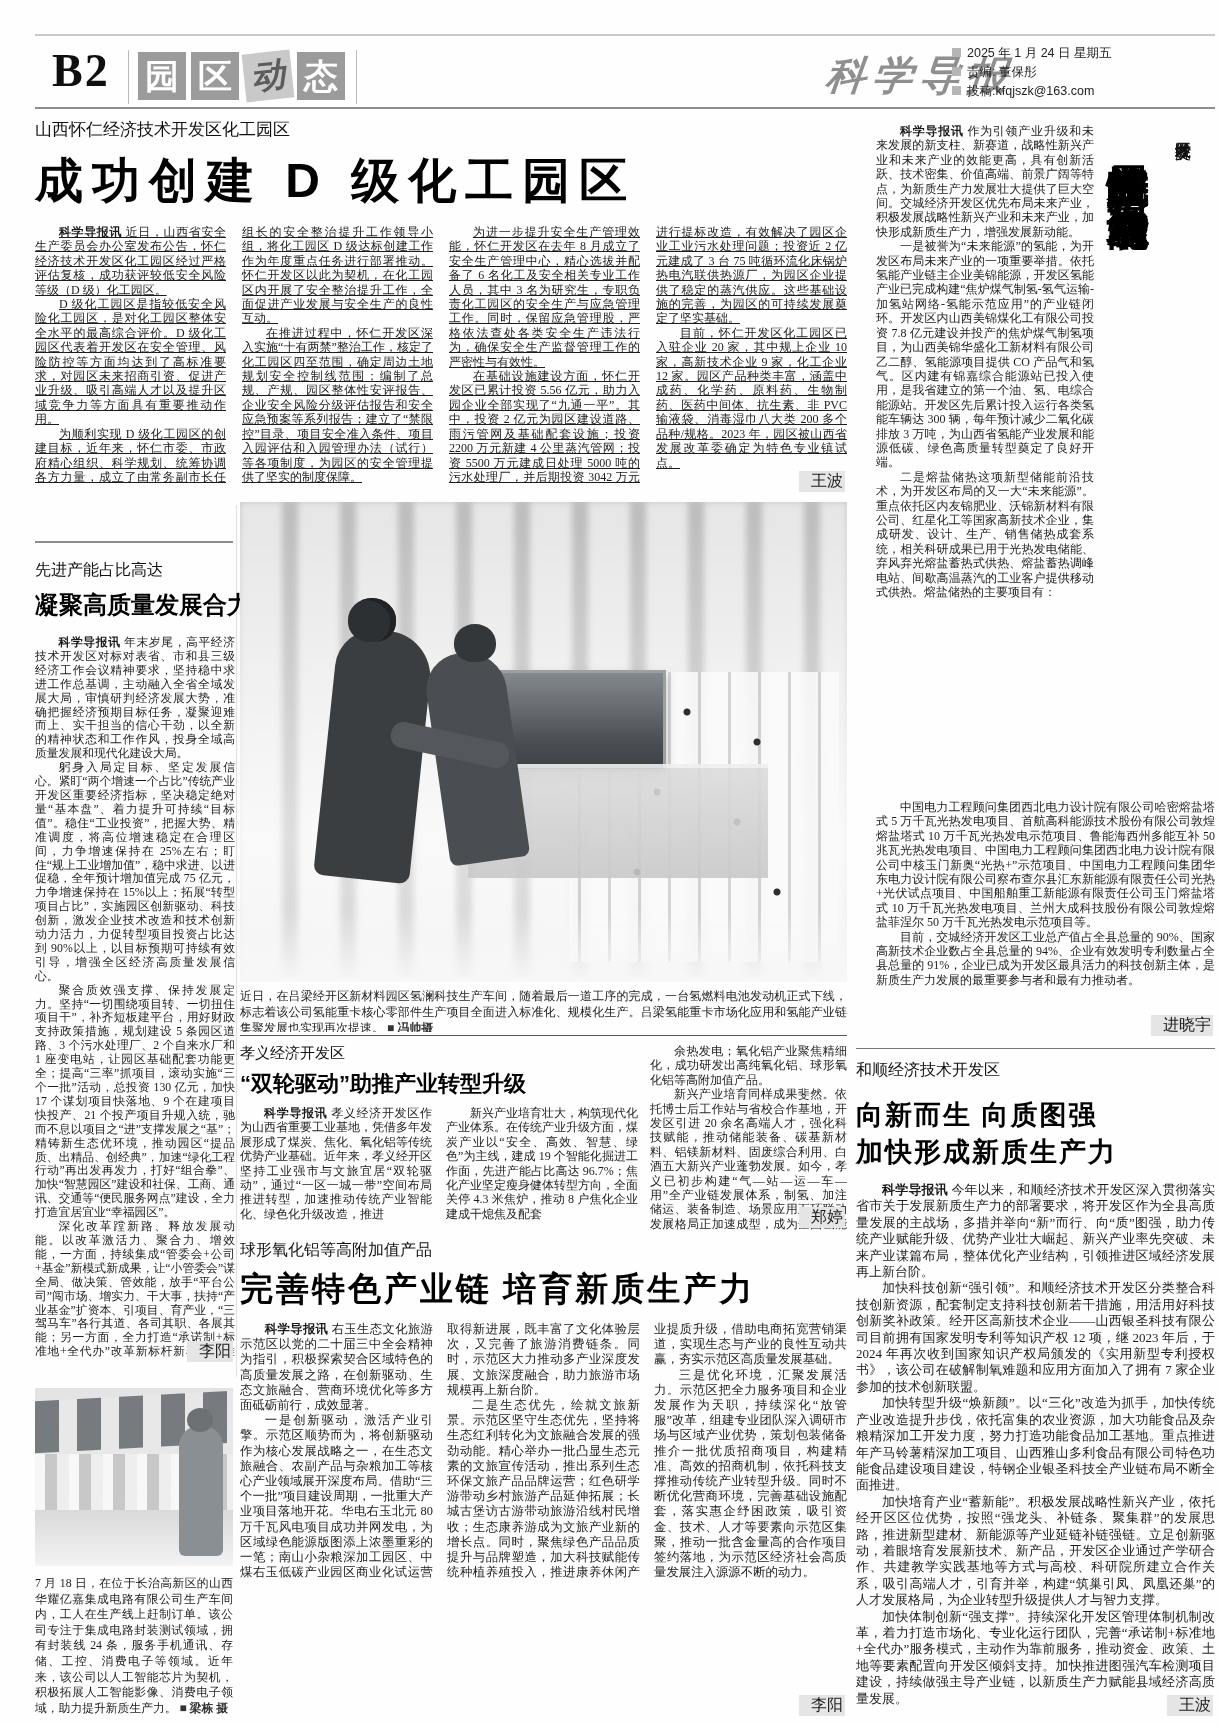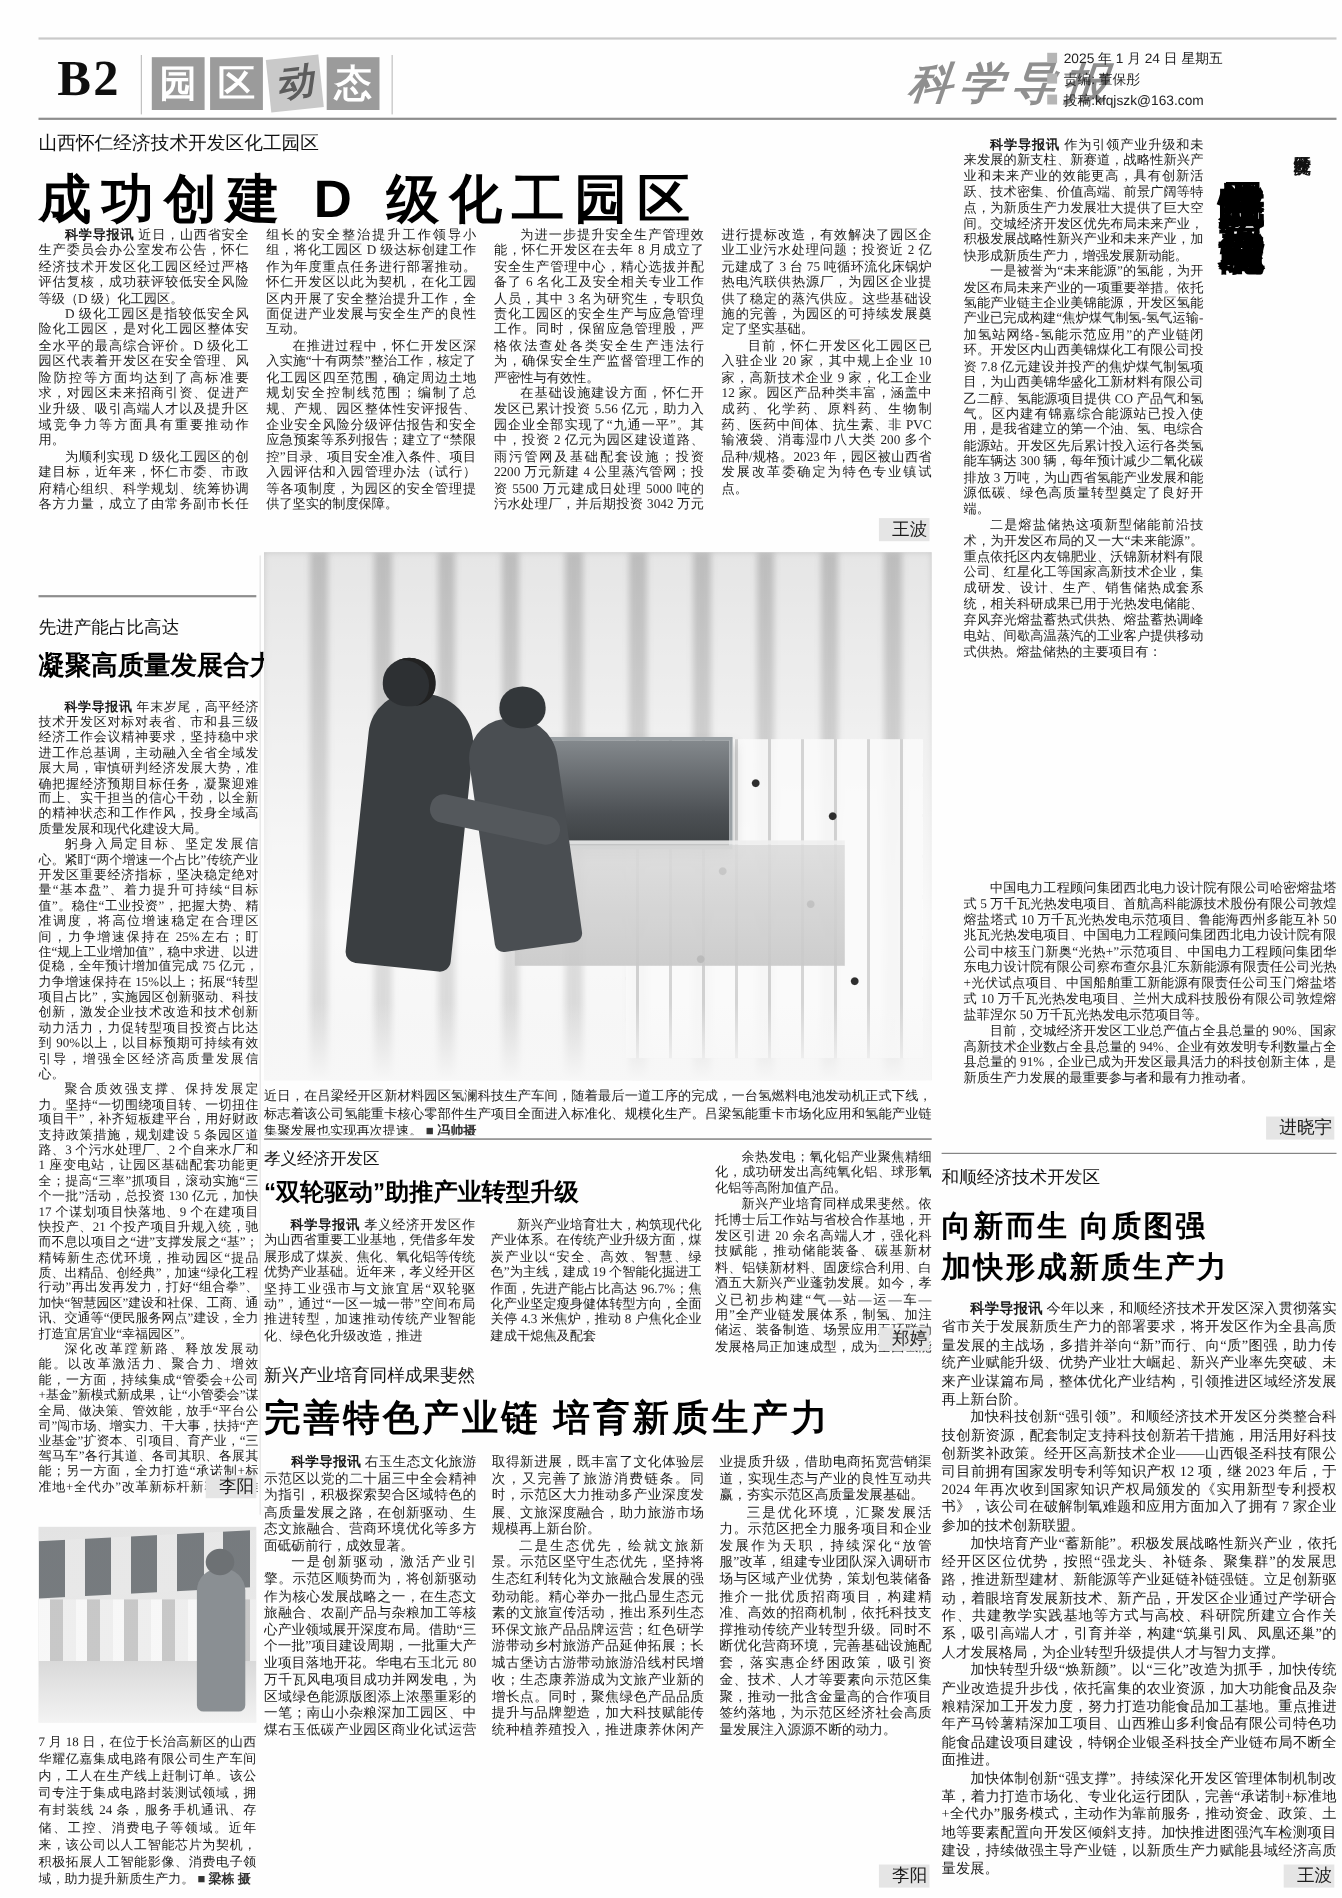--- a/index.html
+++ b/index.html
@@ -52,21 +52,21 @@
     <div class="inforow"><span class="sq"></span><span>2025 年 1 月 24 日 星期五</span></div>
     <div class="inforow"><span class="sq"></span><span>责编: 董保彤</span></div>
     <div class="inforow"><span class="sq"></span><span>投稿:kfqjszk@163.com</span></div>
   </div>
 
   <div class="hline" style="left:35px;top:107px;width:1180px;height:2px;background:#8d8d8d;"></div>
 
   <div class="abs" style="left:35px;top:118px;width:812px;height:376px;">
     <div class="kicker">山西怀仁经济技术开发区化工园区</div>
     <div class="hl-sans" style="font-size:48px;letter-spacing:9px;margin-top:8px;white-space:nowrap;">成功创建 D 级化工园区</div>
-    <div class="body-txt" style="position:absolute;left:0;top:88px;width:812px;height:274px;column-count:4;column-gap:16px;">
+    <div class="body-txt" style="position:absolute;left:0;top:107px;width:812px;height:274px;column-count:4;column-gap:16px;text-decoration:underline;">
         <p class="para"><b>科学导报讯</b> 近日，山西省安全生产委员会办公室发布公告，怀仁经济技术开发区化工园区经过严格评估复核，成功获评较低安全风险等级（D 级）化工园区。</p>
         <p class="para">D 级化工园区是指较低安全风险化工园区，是对化工园区整体安全水平的最高综合评价。D 级化工园区代表着开发区在安全管理、风险防控等方面均达到了高标准要求，对园区未来招商引资、促进产业升级、吸引高端人才以及提升区域竞争力等方面具有重要推动作用。</p>
         <p class="para">为顺利实现 D 级化工园区的创建目标，近年来，怀仁市委、市政府精心组织、科学规划、统筹协调各方力量，成立了由常务副市长任组长的安全整治提升工作领导小组，将化工园区 D 级达标创建工作作为年度重点任务进行部署推动。怀仁开发区以此为契机，在化工园区内开展了安全整治提升工作，全面促进产业发展与安全生产的良性互动。</p>
         <p class="para">在推进过程中，怀仁开发区深入实施“十有两禁”整治工作，核定了化工园区四至范围，确定周边土地规划安全控制线范围；编制了总规、产规、园区整体性安评报告、企业安全风险分级评估报告和安全应急预案等系列报告；建立了“禁限控”目录、项目安全准入条件、项目入园评估和入园管理办法（试行）等各项制度，为园区的安全管理提供了坚实的制度保障。</p>
         <p class="para">为进一步提升安全生产管理效能，怀仁开发区在去年 8 月成立了安全生产管理中心，精心选拔并配备了 6 名化工及安全相关专业工作人员，其中 3 名为研究生，专职负责化工园区的安全生产与应急管理工作。同时，保留应急管理股，严格依法查处各类安全生产违法行为，确保安全生产监督管理工作的严密性与有效性。</p>
         <p class="para">在基础设施建设方面，怀仁开发区已累计投资 5.56 亿元，助力入园企业全部实现了“九通一平”。其中，投资 2 亿元为园区建设道路、雨污管网及基础配套设施；投资 2200 万元新建 4 公里蒸汽管网；投资 5500 万元建成日处理 5000 吨的污水处理厂，并后期投资 3042 万元进行提标改造，有效解决了园区企业工业污水处理问题；投资近 2 亿元建成了 3 台 75 吨循环流化床锅炉热电汽联供热源厂，为园区企业提供了稳定的蒸汽供应。这些基础设施的完善，为园区的可持续发展奠定了坚实基础。</p>
         <p class="para">目前，怀仁开发区化工园区已入驻企业 20 家，其中规上企业 10 家，高新技术企业 9 家，化工企业 12 家。园区产品种类丰富，涵盖中成药、化学药、原料药、生物制药、医药中间体、抗生素、非 PVC 输液袋、消毒湿巾八大类 200 多个品种/规格。2023 年，园区被山西省发展改革委确定为特色专业镇试点。</p>
       </div>
     <div class="byline">王波</div>
   </div>
@@ -90,22 +90,22 @@
 
   <div class="abs" style="left:856px;top:1060px;width:359px;height:658px;">
     <div class="rubric" style="font-size:16px;">和顺经济技术开发区</div>
     <div class="hl-sans" style="font-size:27px;line-height:37px;margin-top:16px;letter-spacing:2px;">
       <div>向新而生  向质图强</div>
       <div>加快形成新质生产力</div>
     </div>
     <div class="body-txt" style="position:absolute;left:0;top:122px;width:359px;height:532px;font-size:13px;line-height:16.4px;">
         <p class="para"><b>科学导报讯</b> 今年以来，和顺经济技术开发区深入贯彻落实省市关于发展新质生产力的部署要求，将开发区作为全县高质量发展的主战场，多措并举向“新”而行、向“质”图强，助力传统产业赋能升级、优势产业壮大崛起、新兴产业率先突破、未来产业谋篇布局，整体优化产业结构，引领推进区域经济发展再上新台阶。</p>
         <p class="para">加快科技创新“强引领”。和顺经济技术开发区分类整合科技创新资源，配套制定支持科技创新若干措施，用活用好科技创新奖补政策。经开区高新技术企业——山西银圣科技有限公司目前拥有国家发明专利等知识产权 12 项，继 2023 年后，于 2024 年再次收到国家知识产权局颁发的《实用新型专利授权书》，该公司在破解制氧难题和应用方面加入了拥有 7 家企业参加的技术创新联盟。</p>
+        <p class="para">加快转型升级“焕新颜”。以“三化”改造为抓手，加快传统产业改造提升步伐，依托富集的农业资源，加大功能食品及杂粮精深加工开发力度，努力打造功能食品加工基地。重点推进年产马铃薯精深加工项目、山西雅山多利食品有限公司特色功能食品建设项目建设，特钢企业银圣科技全产业链布局不断全面推进。</p>
         <p class="para">加快培育产业“蓄新能”。积极发展战略性新兴产业，依托经开区区位优势，按照“强龙头、补链条、聚集群”的发展思路，推进新型建材、新能源等产业延链补链强链。立足创新驱动，着眼培育发展新技术、新产品，开发区企业通过产学研合作、共建教学实践基地等方式与高校、科研院所建立合作关系，吸引高端人才，引育并举，构建“筑巢引凤、凤凰还巢”的人才发展格局，为企业转型升级提供人才与智力支撑。</p>
-        <p class="para">加快转型升级“焕新颜”。以“三化”改造为抓手，加快传统产业改造提升步伐，依托富集的农业资源，加大功能食品及杂粮精深加工开发力度，努力打造功能食品加工基地。重点推进年产马铃薯精深加工项目、山西雅山多利食品有限公司特色功能食品建设项目建设，特钢企业银圣科技全产业链布局不断全面推进。</p>
         <p class="para">加快体制创新“强支撑”。持续深化开发区管理体制机制改革，着力打造市场化、专业化运行团队，完善“承诺制+标准地+全代办”服务模式，主动作为靠前服务，推动资金、政策、土地等要素配置向开发区倾斜支持。加快推进图强汽车检测项目建设，持续做强主导产业链，以新质生产力赋能县域经济高质量发展。</p>
       </div>
     <div class="byline">王波</div>
   </div>
 
   <div class="hline" style="left:35px;top:541px;width:198px;height:2px;background:#8d8d8d;"></div>
   <div class="vline" style="left:236px;top:505px;height:872px;background:#e0e0e0;"></div>
 
   <div class="abs" style="left:35px;top:560px;width:200px;height:818px;">
     <div class="rubric" style="font-size:16px;">先进产能占比高达</div>
@@ -149,21 +149,21 @@
         <p class="para">新兴产业培育壮大，构筑现代化产业体系。在传统产业升级方面，煤炭产业以“安全、高效、智慧、绿色”为主线，建成 19 个智能化掘进工作面，先进产能占比高达 96.7%；焦化产业坚定瘦身健体转型方向，全面关停 4.3 米焦炉，推动 8 户焦化企业建成干熄焦及配套</p>
       </div>
     <div class="body-txt" style="position:absolute;left:410px;top:0;width:197px;height:186px;">
         <p class="para">余热发电；氧化铝产业聚焦精细化，成功研发出高纯氧化铝、球形氧化铝等高附加值产品。</p>
         <p class="para">新兴产业培育同样成果斐然。依托博士后工作站与省校合作基地，开发区引进 20 余名高端人才，强化科技赋能，推动储能装备、碳基新材料、铝镁新材料、固废综合利用、白酒五大新兴产业蓬勃发展。如今，孝义已初步构建“气—站—运—车—用”全产业链发展体系，制氢、加注储运、装备制造、场景应用五环联动发展格局正加速成型，成为全国氢能产业发展的领跑者。</p>
       </div>
     <div class="byline">郑婷</div>
   </div>
 
   <div class="abs" style="left:240px;top:1240px;width:607px;height:478px;">
-    <div class="rubric" style="font-size:16px;">新兴产业培育同样成果斐然</div>
+    <div class="rubric" style="font-size:16px;">球形氧化铝等高附加值产品</div>
     <div class="hl-serif" style="font-size:33px;margin-top:6px;letter-spacing:3px;white-space:nowrap;">完善特色产业链  培育新质生产力</div>
     <div class="body-txt" style="position:absolute;left:0;top:82px;width:607px;height:392px;column-count:3;column-gap:14px;font-size:12.4px;line-height:15.2px;">
         <p class="para"><b>科学导报讯</b> 右玉生态文化旅游示范区以党的二十届三中全会精神为指引，积极探索契合区域特色的高质量发展之路，在创新驱动、生态文旅融合、营商环境优化等多方面砥砺前行，成效显著。</p>
         <p class="para">一是创新驱动，激活产业引擎。示范区顺势而为，将创新驱动作为核心发展战略之一，在生态文旅融合、农副产品与杂粮加工等核心产业领域展开深度布局。借助“三个一批”项目建设周期，一批重大产业项目落地开花。华电右玉北元 80 万千瓦风电项目成功并网发电，为区域绿色能源版图添上浓墨重彩的一笔；南山小杂粮深加工园区、中煤右玉低碳产业园区商业化试运营取得新进展，既丰富了文化体验层次，又完善了旅游消费链条。同时，示范区大力推动多产业深度发展、文旅深度融合，助力旅游市场规模再上新台阶。</p>
         <p class="para">二是生态优先，绘就文旅新景。示范区坚守生态优先，坚持将生态红利转化为文旅融合发展的强劲动能。精心举办一批凸显生态元素的文旅宣传活动，推出系列生态环保文旅产品品牌运营；红色研学游带动乡村旅游产品延伸拓展；长城古堡访古游带动旅游沿线村民增收；生态康养游成为文旅产业新的增长点。同时，聚焦绿色产品品质提升与品牌塑造，加大科技赋能传统种植养殖投入，推进康养休闲产业提质升级，借助电商拓宽营销渠道，实现生态与产业的良性互动共赢，夯实示范区高质量发展基础。</p>
         <p class="para">三是优化环境，汇聚发展活力。示范区把全力服务项目和企业发展作为天职，持续深化“放管服”改革，组建专业团队深入调研市场与区域产业优势，策划包装储备推介一批优质招商项目，构建精准、高效的招商机制，依托科技支撑推动传统产业转型升级。同时不断优化营商环境，完善基础设施配套，落实惠企纾困政策，吸引资金、技术、人才等要素向示范区集聚，推动一批含金量高的合作项目签约落地，为示范区经济社会高质量发展注入源源不断的动力。</p>
       </div>
     <div class="byline">李阳</div>
   </div>
 

